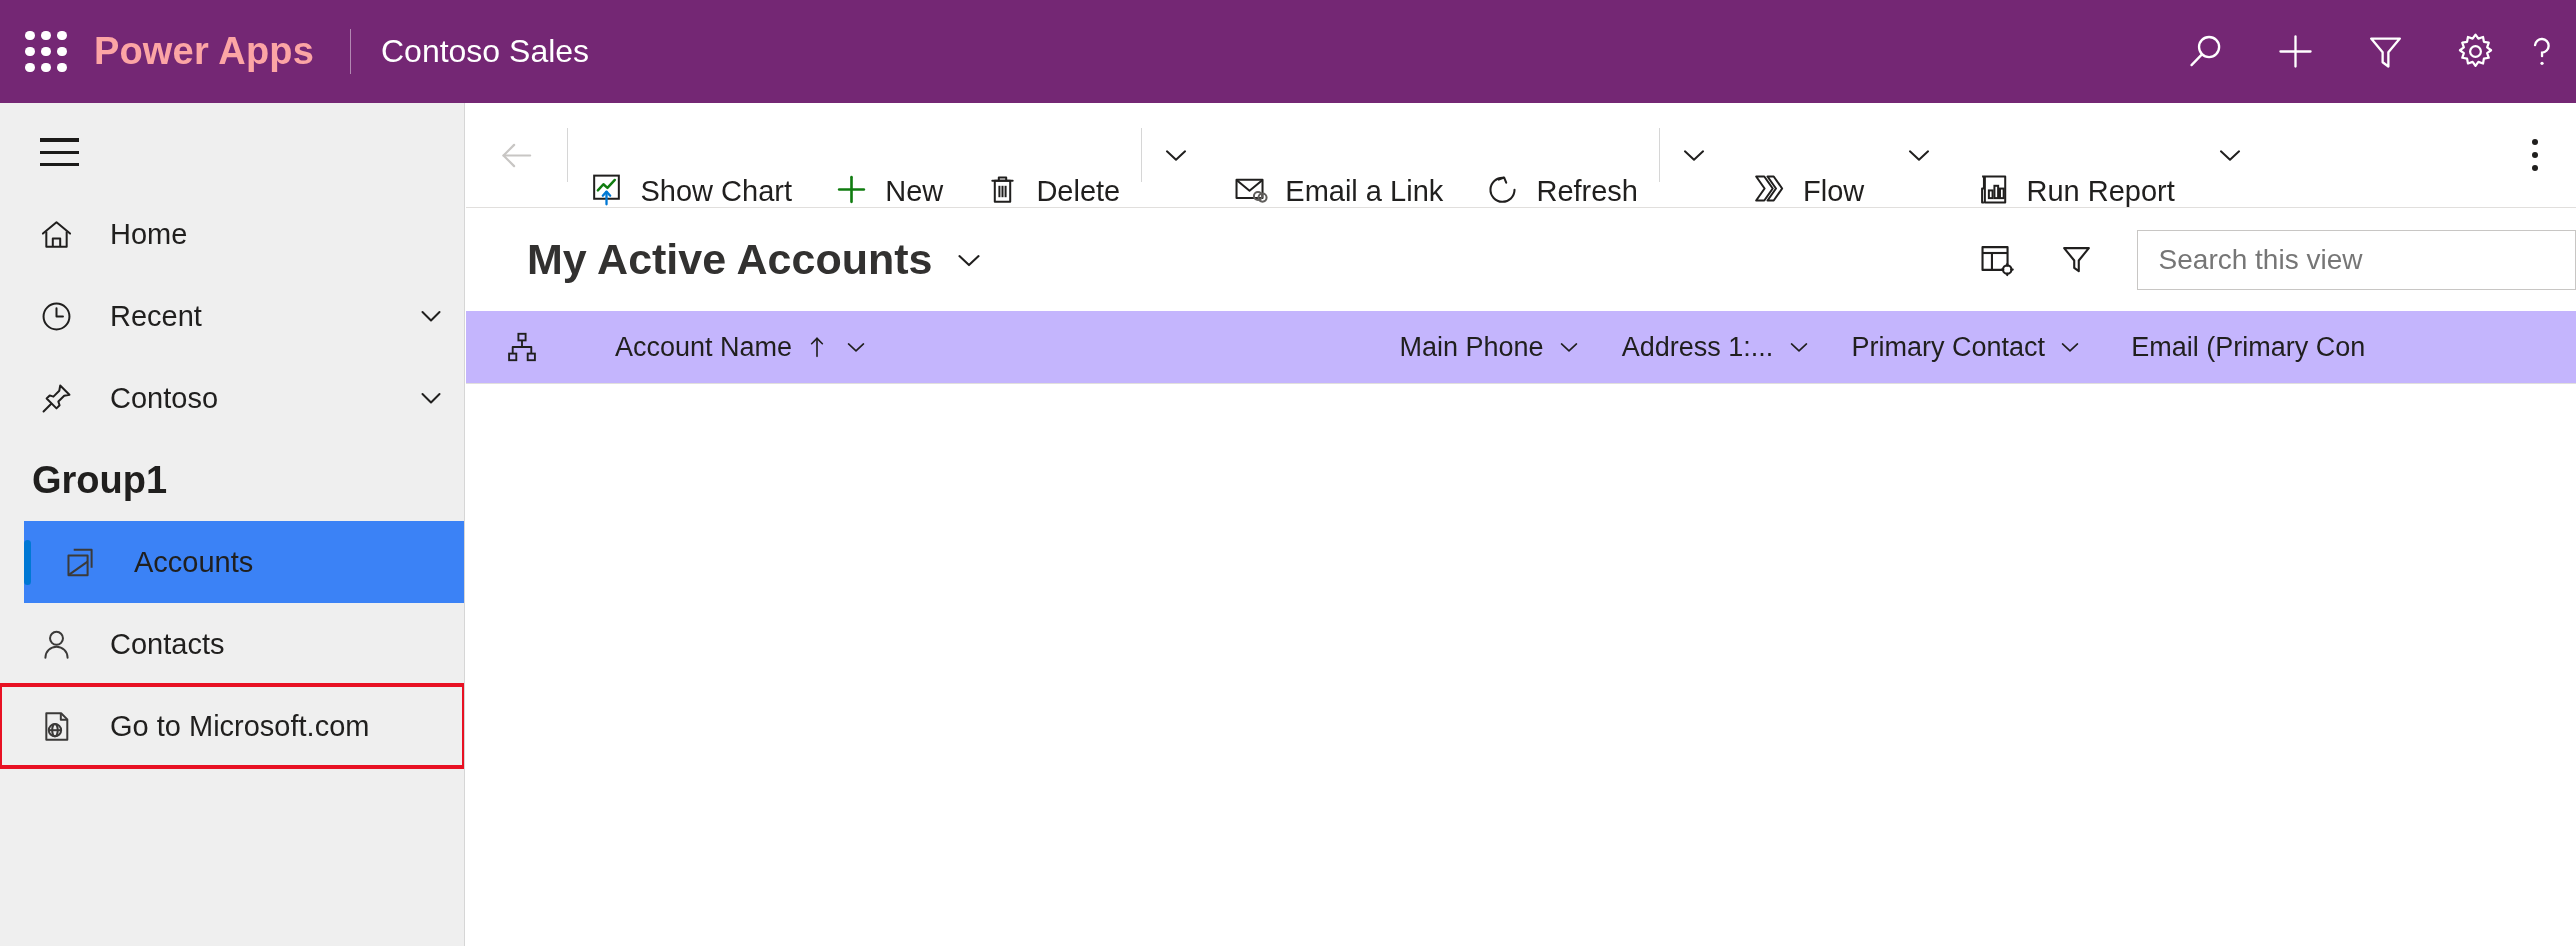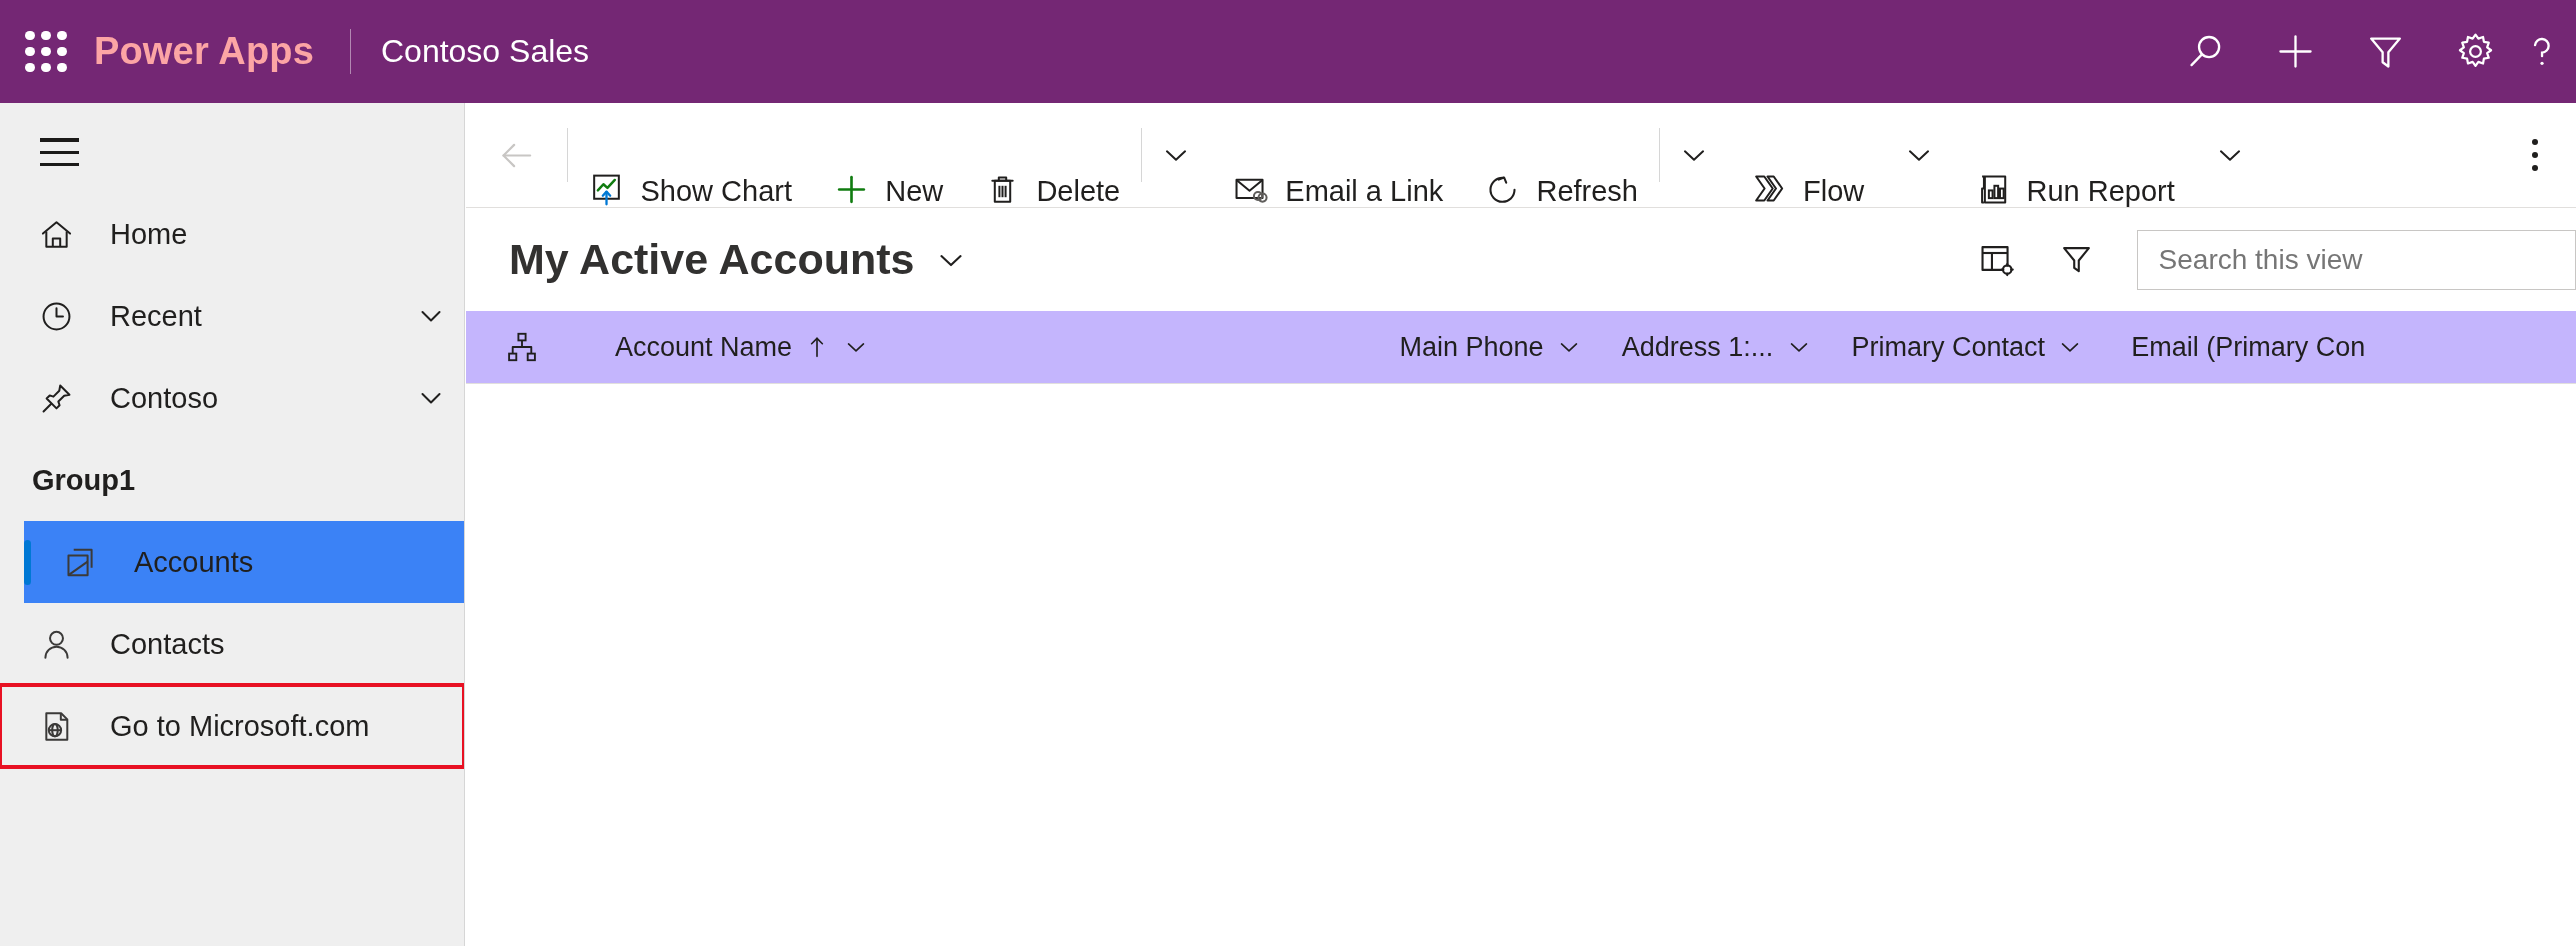--- a/index.html
+++ b/index.html
@@ -159,21 +159,21 @@
   }
   .nav-item.highlighted {
     outline: 4.7px solid #e81123;
     outline-offset: -2.8px;
   }
   #group-heading {
     height: 82px;
     display: flex;
     align-items: center;
     padding-left: 32px;
-    font-size: 29px;
+    font-size: 38px;
     font-weight: bold;
     color: #201f1e;
   }
 
   
   #main {
     position: absolute;
     top: 103px; left: 466px;
     width: 2110px;
     height: 843px;
@@ -249,21 +249,21 @@
     background: #201f1e;
     border-radius: 50%;
     display: block;
   }
 
   
   #view-header {
     height: 103px;
     display: flex;
     align-items: center;
-    padding-left: 43px;
+    padding-left: 61px;
     background: #ffffff;
   }
   #view-title {
     font-size: 43px;
     font-weight: 600;
     color: #323130;
     white-space: nowrap;
   }
   #view-title-caret {
     margin-left: 18.7px;

